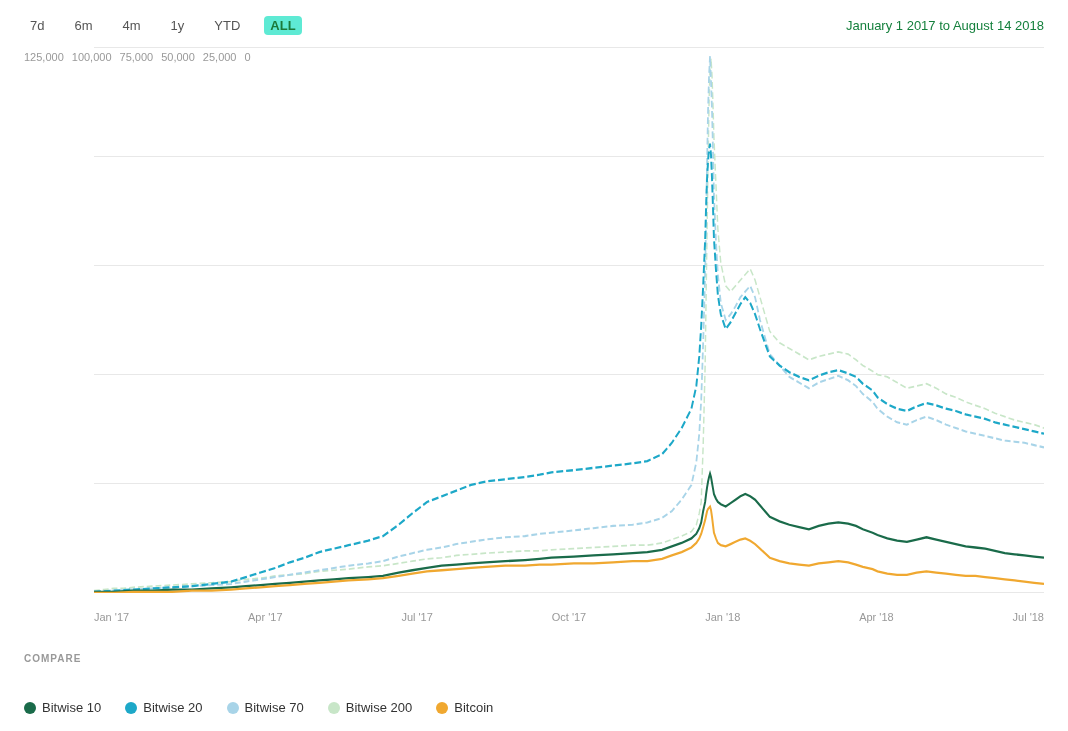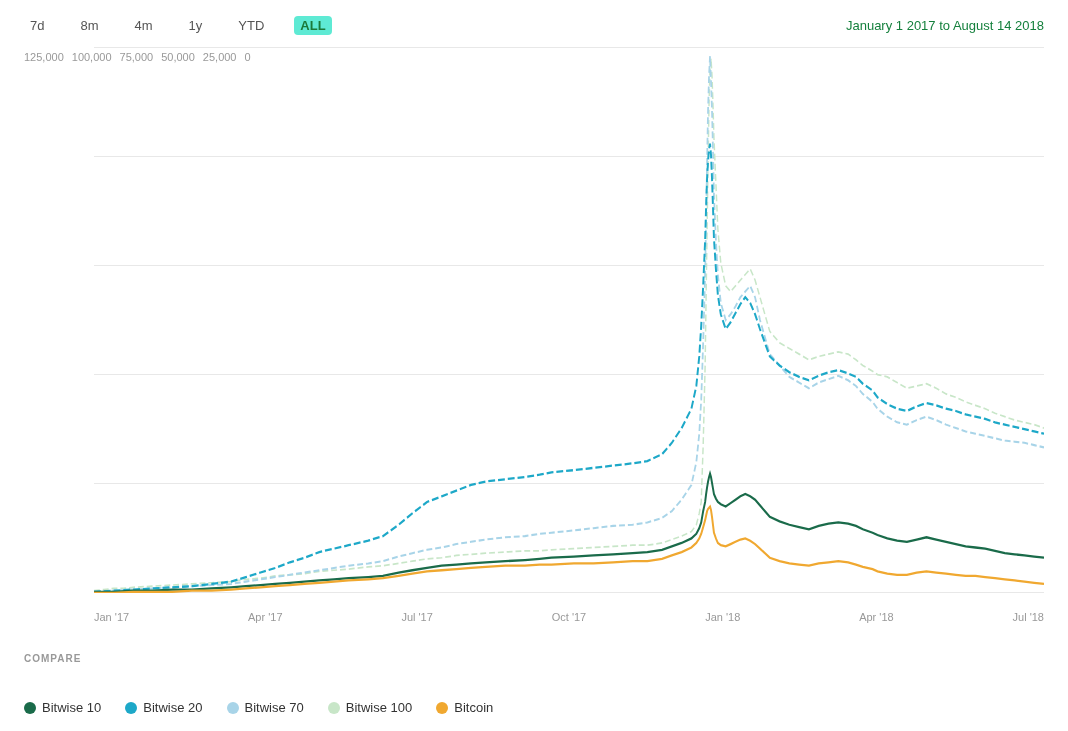--- a/index.html
+++ b/index.html
@@ -19,21 +19,21 @@
       flex-direction: column;
     }
     .top-bar {
       display: flex;
       align-items: center;
       justify-content: space-between;
       margin-bottom: 12px;
     }
     .time-filters {
       display: flex;
-      gap: 24px;
+      gap: 18px;
       align-items: flex-end;
     }
     .time-btn {
       font-size: 13px;
       color: #555;
       cursor: pointer;
       padding: 2px 6px;
       border-radius: 4px;
       background: transparent;
       border: none;
@@ -133,21 +133,21 @@
     }
   </style>
 </head>
 <body>
 
 <div class="chart-container">
 
   <div class="top-bar">
     <div class="time-filters">
       <button class="time-btn">7d</button>
-      <button class="time-btn">8m</button>
+      <button class="time-btn">6m</button>
       <button class="time-btn">4m</button>
       <button class="time-btn">1y</button>
       <button class="time-btn">YTD</button>
       <button class="time-btn active">ALL</button>
     </div>
     <div class="date-range">January 1 2017  to  August 14 2018</div>
   </div>
 
   <div class="chart-area">
 
@@ -277,21 +277,21 @@
       <div class="legend-item">
         <span class="legend-dot" style="background:#1da8c8"></span>
         <span>Bitwise 20</span>
       </div>
       <div class="legend-item">
         <span class="legend-dot" style="background:#a8d4e8"></span>
         <span>Bitwise 70</span>
       </div>
       <div class="legend-item">
         <span class="legend-dot" style="background:#c8e6c8"></span>
-        <span>Bitwise 100</span>
+        <span>Bitwise 200</span>
       </div>
       <div class="legend-item">
         <span class="legend-dot" style="background:#f0a830"></span>
         <span>Bitcoin</span>
       </div>
     </div>
   </div>
 </div>
 
 </body></html>

